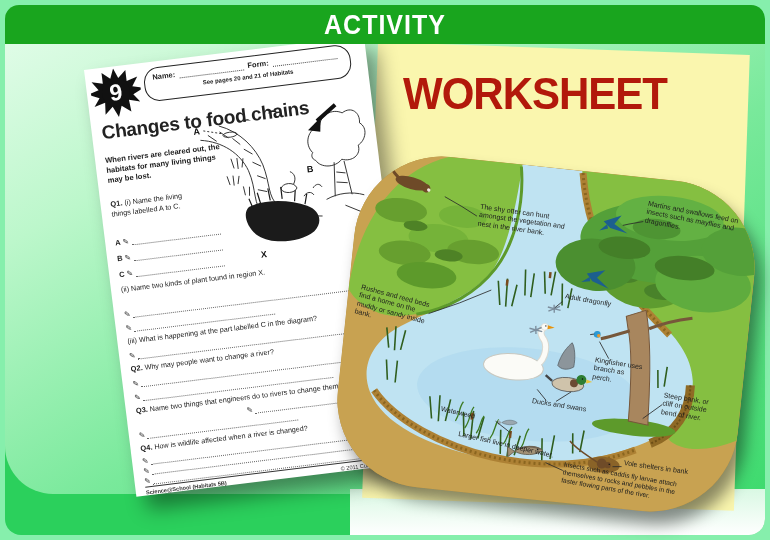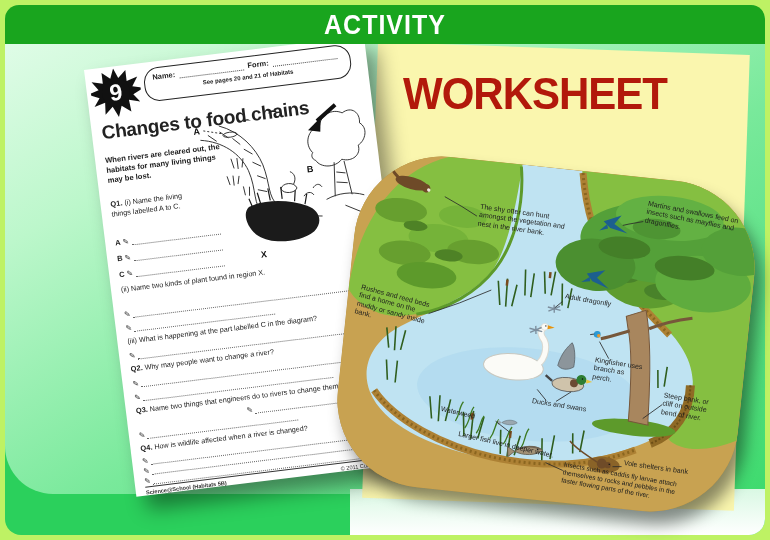--- a/index.html
+++ b/index.html
@@ -1,16 +1,16 @@
 <!DOCTYPE html>
 <html><head>
 <meta charset="utf-8">
 <style>
   html,body{margin:0;padding:0;background:#fff;}
-  .app{position:relative;width:770px;height:540px;background:#bef264;overflow:hidden;
+  .app{position:relative;width:770px;height:540px;background:#86efac;overflow:hidden;
        font-family:"Liberation Sans","DejaVu Sans",sans-serif;}
   
   .bg-base{position:absolute;left:5px;right:5px;top:5px;bottom:5px;border-radius:16px;background:#2bd05c;}
   .bg-pale{position:absolute;left:5px;right:5px;top:5px;bottom:46px;
            background:linear-gradient(150deg,#e6fdec 0%,#bcf7cb 26%,#79e99b 58%,#3eda6e 100%);
            border-radius:16px 16px 0 0;border-bottom-left-radius:48px;}
   .bg-br{position:absolute;left:350px;right:5px;bottom:5px;height:46px;
          background:linear-gradient(180deg,#d9f8e3,#ffffff);border-radius:0 0 16px 0;}
   .yellow{position:absolute;left:378px;top:42px;width:372px;height:456px;background:#faf6ae;
           transform:rotate(2deg);transform-origin:top left;}

